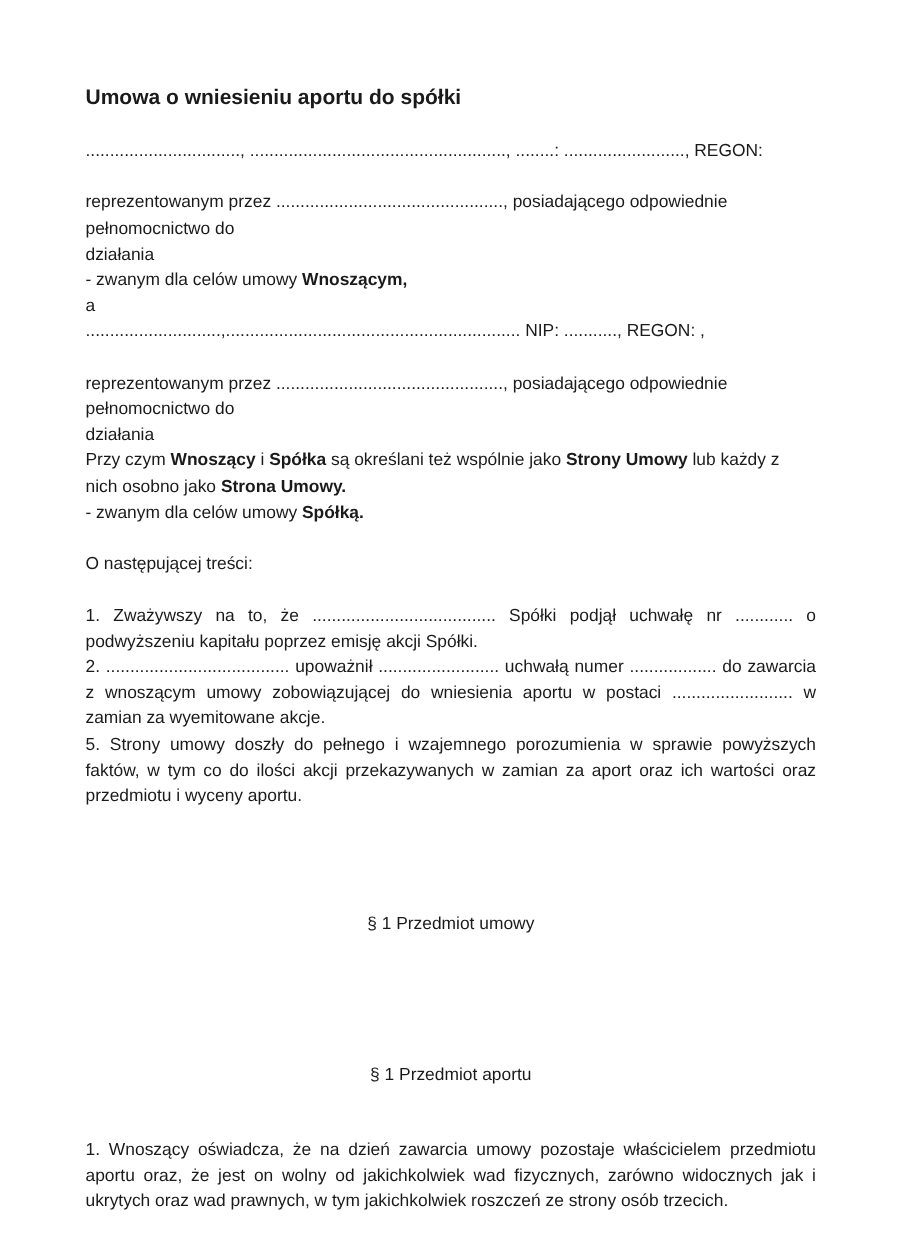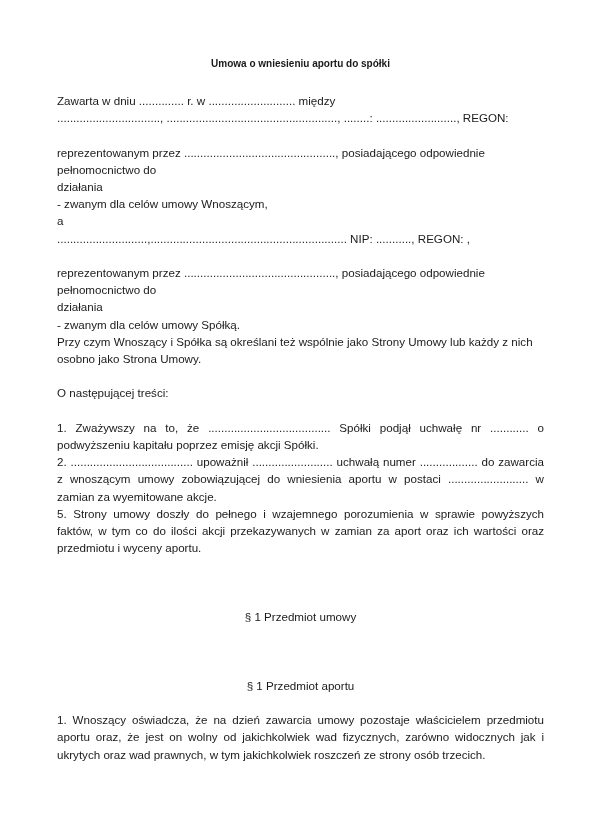--- a/index.html
+++ b/index.html
@@ -8,62 +8,61 @@
     position: absolute;
     left: 57px;
     top: 55px;
     width: 487px;
     font-family: "Liberation Sans", sans-serif;
     font-size: 11.6px;
     line-height: 17.2px;
     color: #1a1a1a;
   }
   .title {
-    text-align: center;
+    text-align: left;
     font-weight: bold;
-    font-size: 10px;
+    font-size: 14px;
     line-height: 18px;
     margin: 0 0 10px 0;
   }
   p { margin: 0; }
   .gap { height: 17.2px; }
   .gap2 { height: 34.4px; }
   .justify { text-align: justify; }
-  .section-head { text-align: center; margin: 0; }
-  b { font-weight: normal; text-align: center; }
+  .section-head { text-align: center; margin: 16px; }
+  b { font-weight: bold; text-align: center; }
 </style>
 </head>
 <body>
 
 <div class="page">
   <p class="title">Umowa o wniesieniu aportu do spółki</p>
   <div class="gap" style="height:9px"></div>
 
   <div>
-    <p>Zawarta w dniu .............. r. w ........................... między</p>
     <p>................................, ....................................................., ........: ........................., REGON:</p>
   </div>
 
   <div class="gap"></div>
 
   <div>
     <p>reprezentowanym przez ..............................................., posiadającego odpowiednie pełnomocnictwo do</p>
     <p>działania</p>
     <p><span>- zwanym dla celów umowy </span><b>Wnoszącym,</b></p>
     <p>a</p>
     <p>............................,............................................................. NIP: ..........., REGON: ,</p>
   </div>
 
   <div class="gap"></div>
 
   <div>
     <p>reprezentowanym przez ..............................................., posiadającego odpowiednie pełnomocnictwo do</p>
     <p>działania</p>
+    <p><span>Przy czym </span><b>Wnoszący</b><span> i </span><b>Spółka</b><span> są określani też wspólnie jako </span><b>Strony Umowy</b><span> lub każdy z nich osobno jako </span><b>Strona Umowy.</b></p>
     <p><span>- zwanym dla celów umowy </span><b>Spółką.</b></p>
-    <p><span>Przy czym </span><b>Wnoszący</b><span> i </span><b>Spółka</b><span> są określani też wspólnie jako </span><b>Strony Umowy</b><span> lub każdy z nich osobno jako </span><b>Strona Umowy.</b></p>
   </div>
 
   <div class="gap"></div>
 
   <p>O następującej treści:</p>
 
   <div class="gap"></div>
 
   <div>
     <p class="justify">1. Zważywszy na to, że  ...................................... Spółki podjął uchwałę nr ............ o podwyższeniu kapitału poprzez emisję akcji Spółki.</p>

